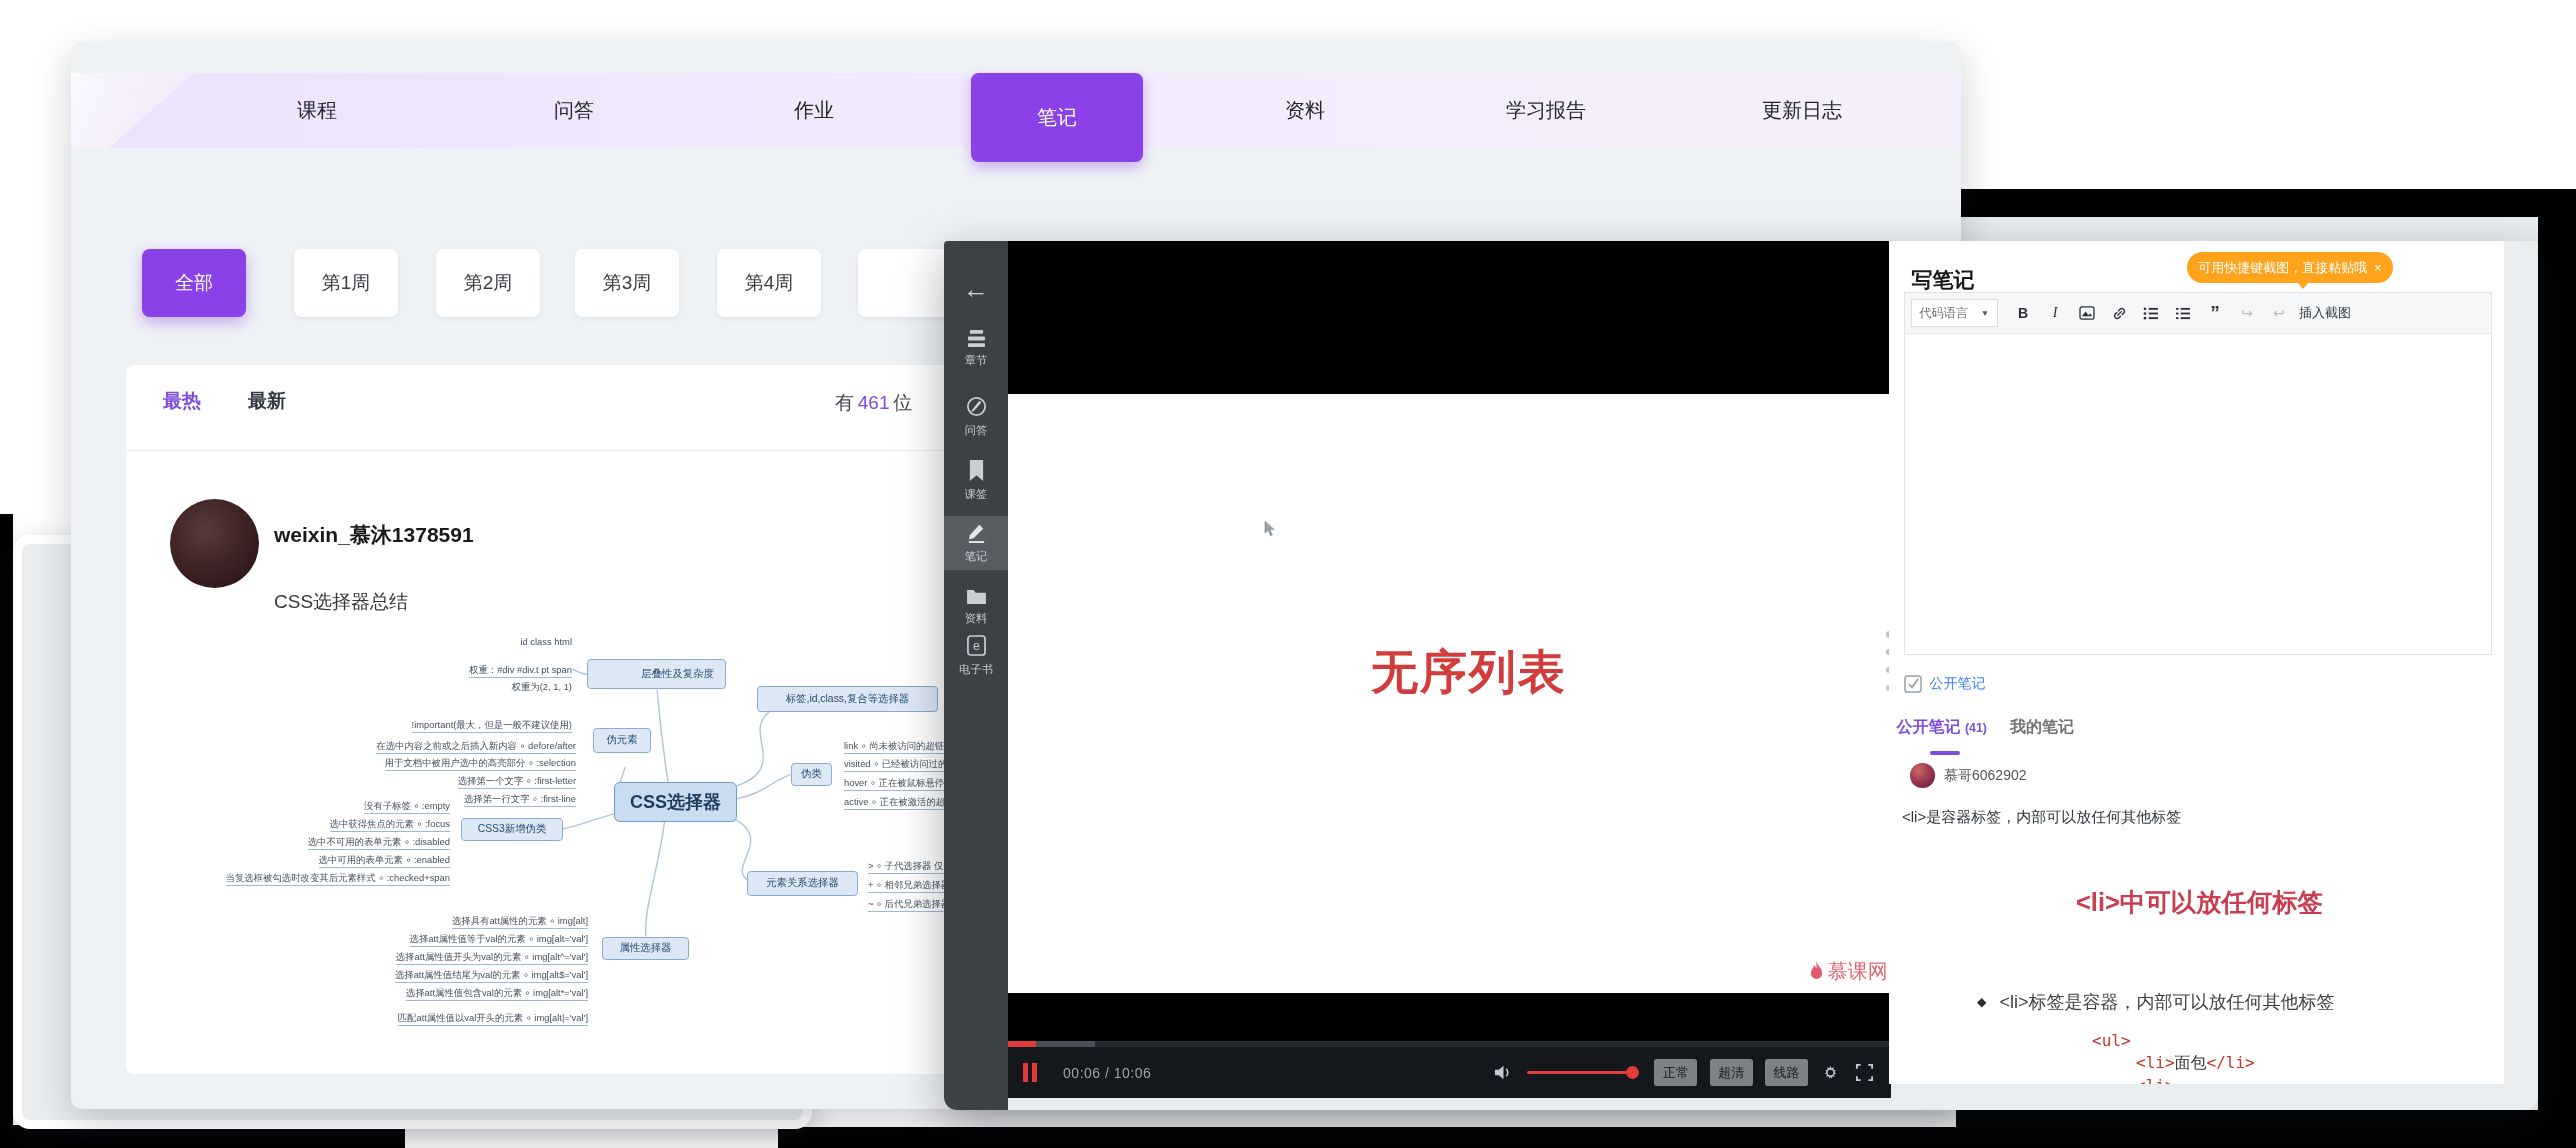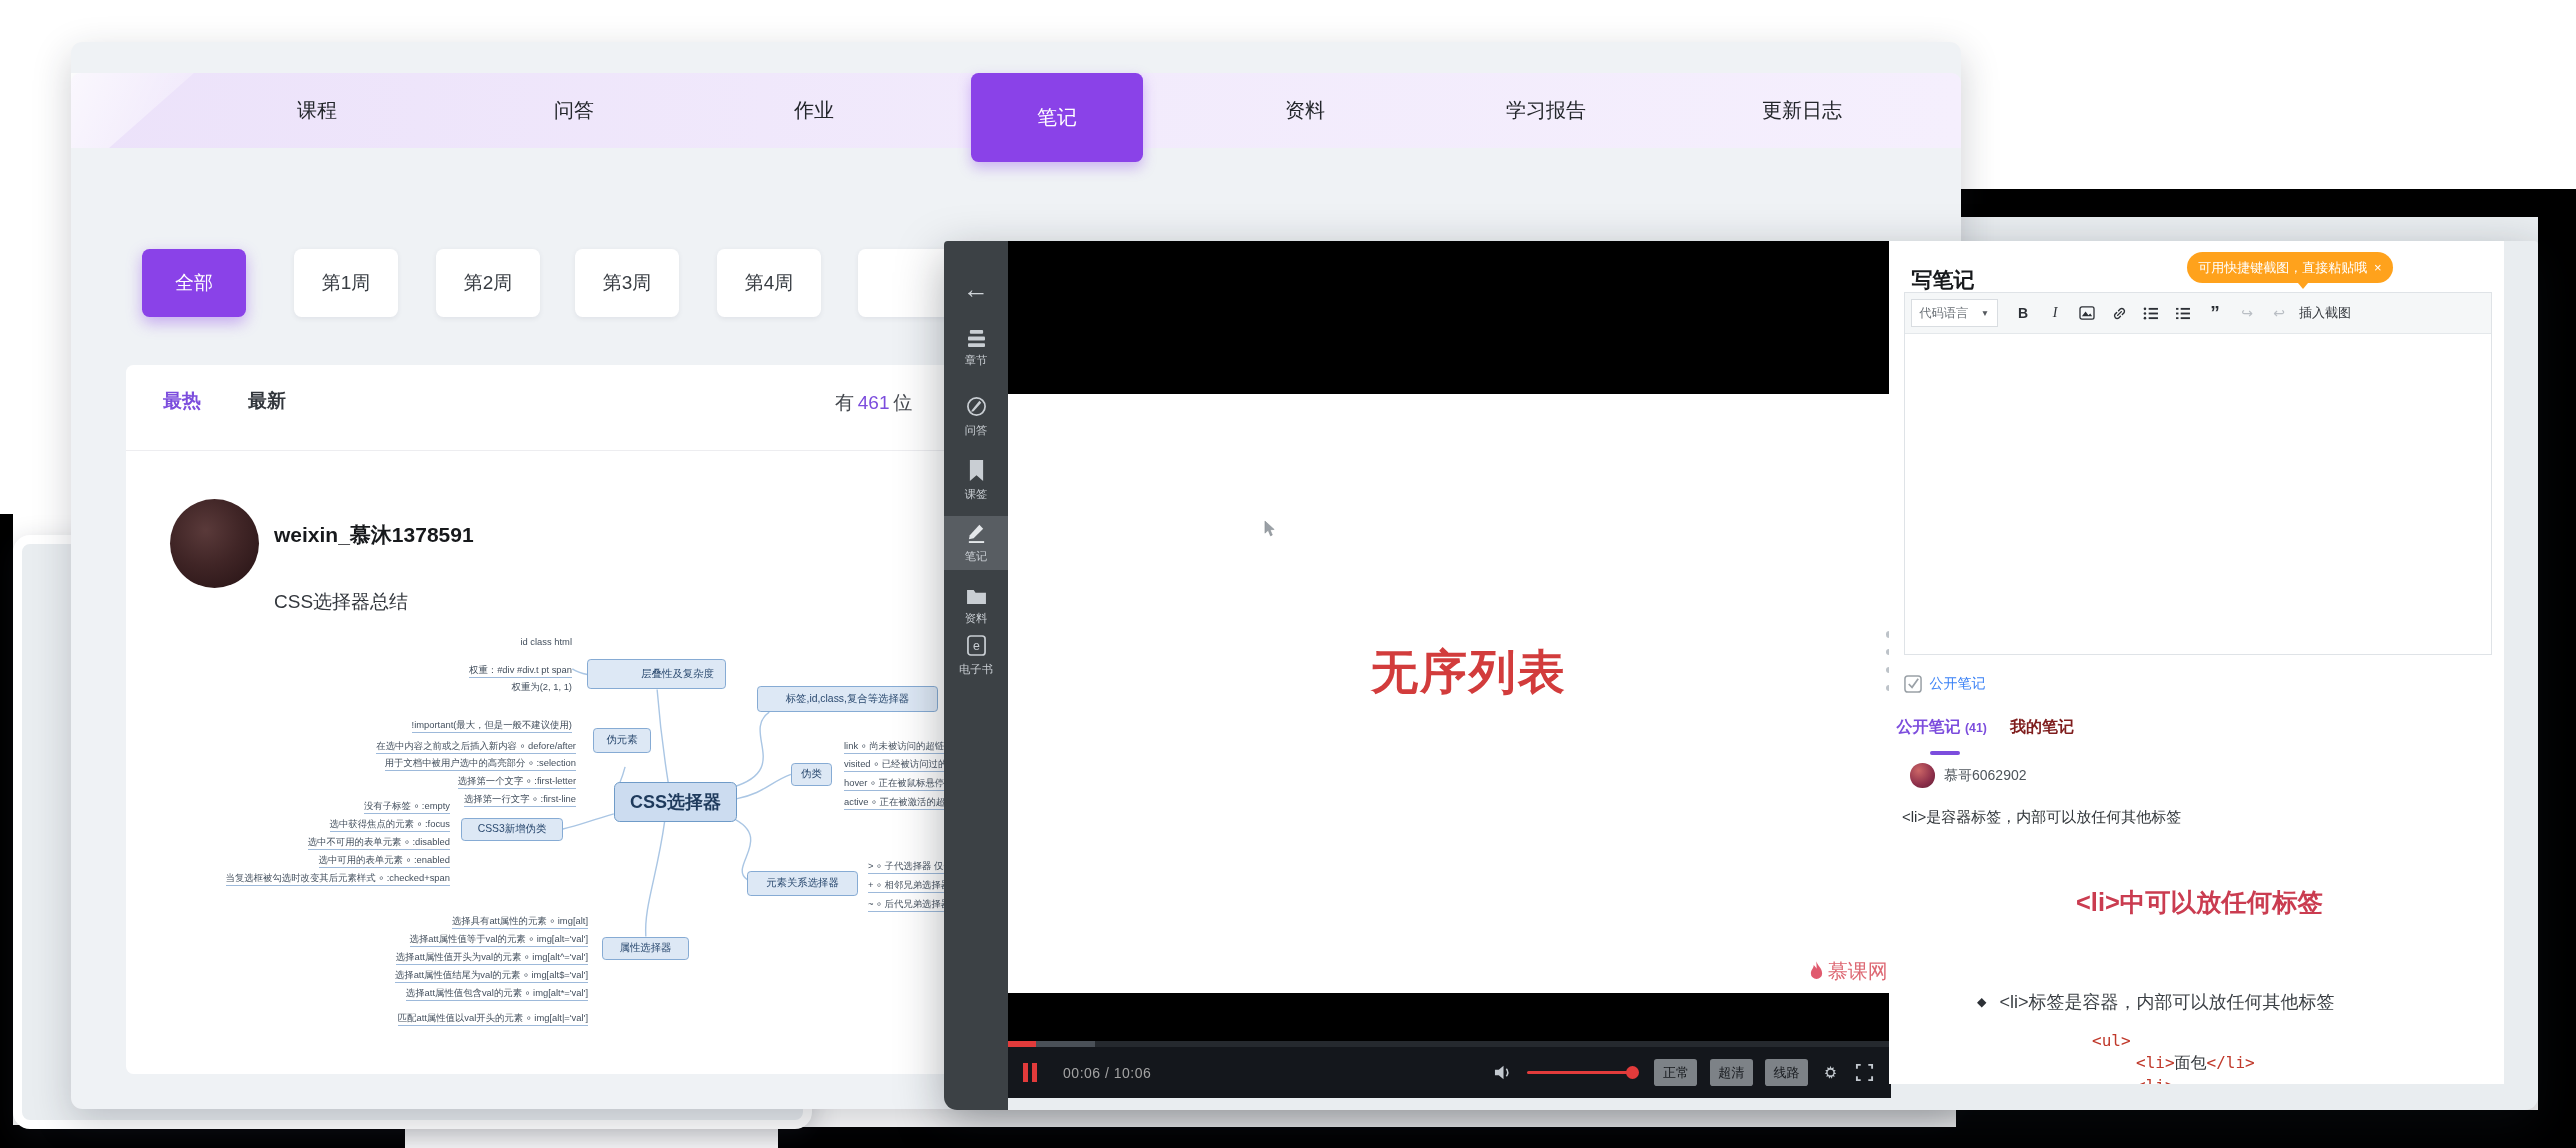--- a/index.html
+++ b/index.html
@@ -88,21 +88,21 @@
     display:flex; align-items:center; justify-content:space-between; padding:0 7.5px; font-size:12.3px;
     color:#6b7177; cursor:pointer; }
   .tb-btn { width:32px; height:28px; display:flex; align-items:center; justify-content:center;
     color:#2c3036; cursor:pointer; font-size:14px; }
   .tb-btn.dim { color:#b9bec4; }
   .tb-text { font-size:13px; color:#33373c; cursor:pointer; margin-left:3.8px; white-space:nowrap; }
   .ed-body { left:0; top:41px; width:100%; height:320px; background:#fff; border:none; resize:none;
     outline:none; font-size:14px; padding:9.4px; font-family:inherit; }
   .public-row { left:15px; top:434px; display:flex; align-items:center; gap:7.5px; cursor:pointer; }
   .public-row .lbl { font-size:14px; color:#3b82f6; }
-  .ntab { top:476px; font-size:16px; font-weight:bold; color:#7f1d1d; cursor:pointer; white-space:nowrap; }
+  .ntab { top:476px; font-size:16px; font-weight:bold; color:#737373; cursor:pointer; white-space:nowrap; }
   .ntab.active { color:var(--accent-text); }
   .ntab small { font-size:12.3px; font-weight:bold; }
   .ntab-line { left:41px; top:510px; width:30px; height:3.8px; border-radius:1.9px; background:var(--accent-text); }
   .avatar-sm { left:21px; top:522px; width:24.5px; height:24.5px; border-radius:50%;
     background:radial-gradient(circle at 35% 30%,#c66,#8d2f4a 60%,#5e1f33); }
   .note-user { left:55px; top:526px; font-size:14px; color:#4e555b; }
   .note-line { left:13px; top:567px; font-size:15px; color:#303539; }
   .shot-head { left:141px; top:645px; width:339px; text-align:center; font-size:25.4px; font-weight:bold; color:#ca3c50; }
   .shot-bullet { left:88px; top:749px; font-size:18px; color:#3a3f44; display:flex; gap:13px; align-items:center; }
   .shot-bullet .dm { font-size:12.3px; color:#2c3036; }

